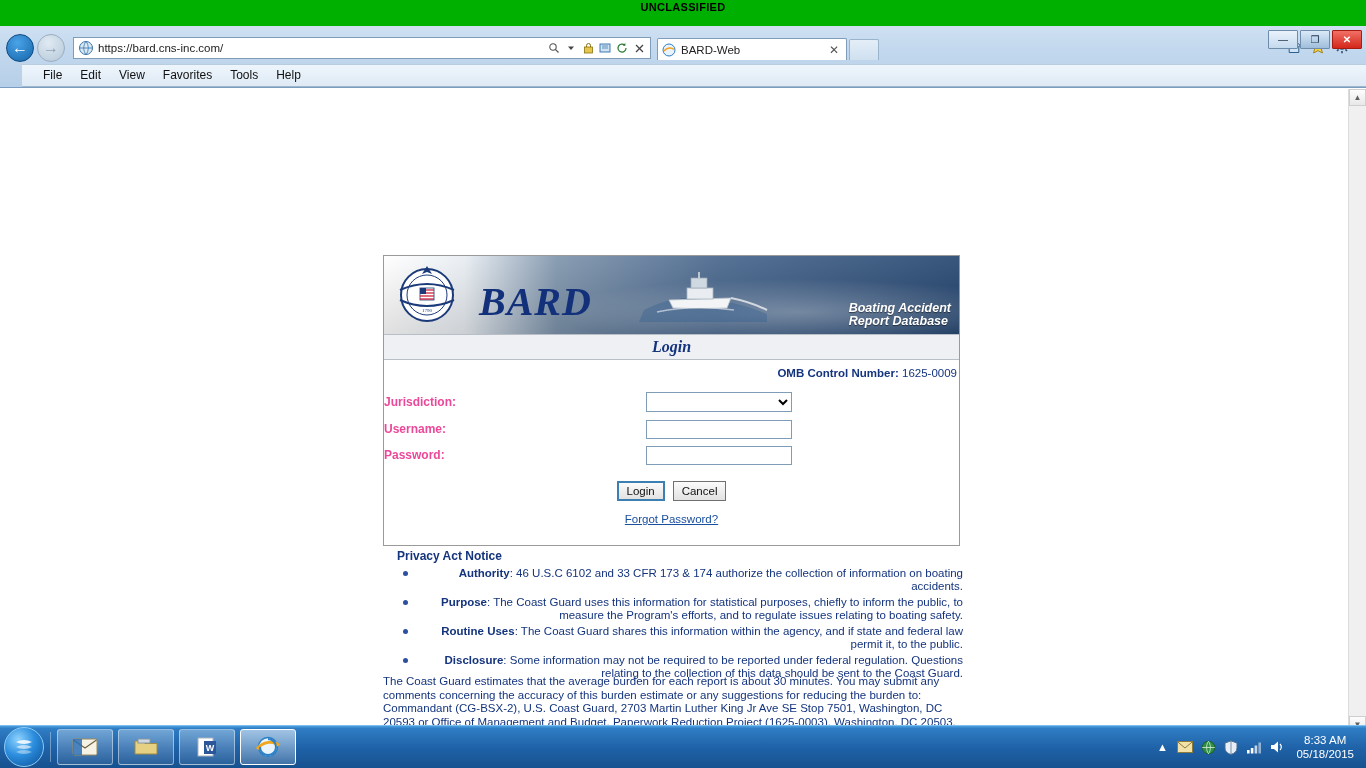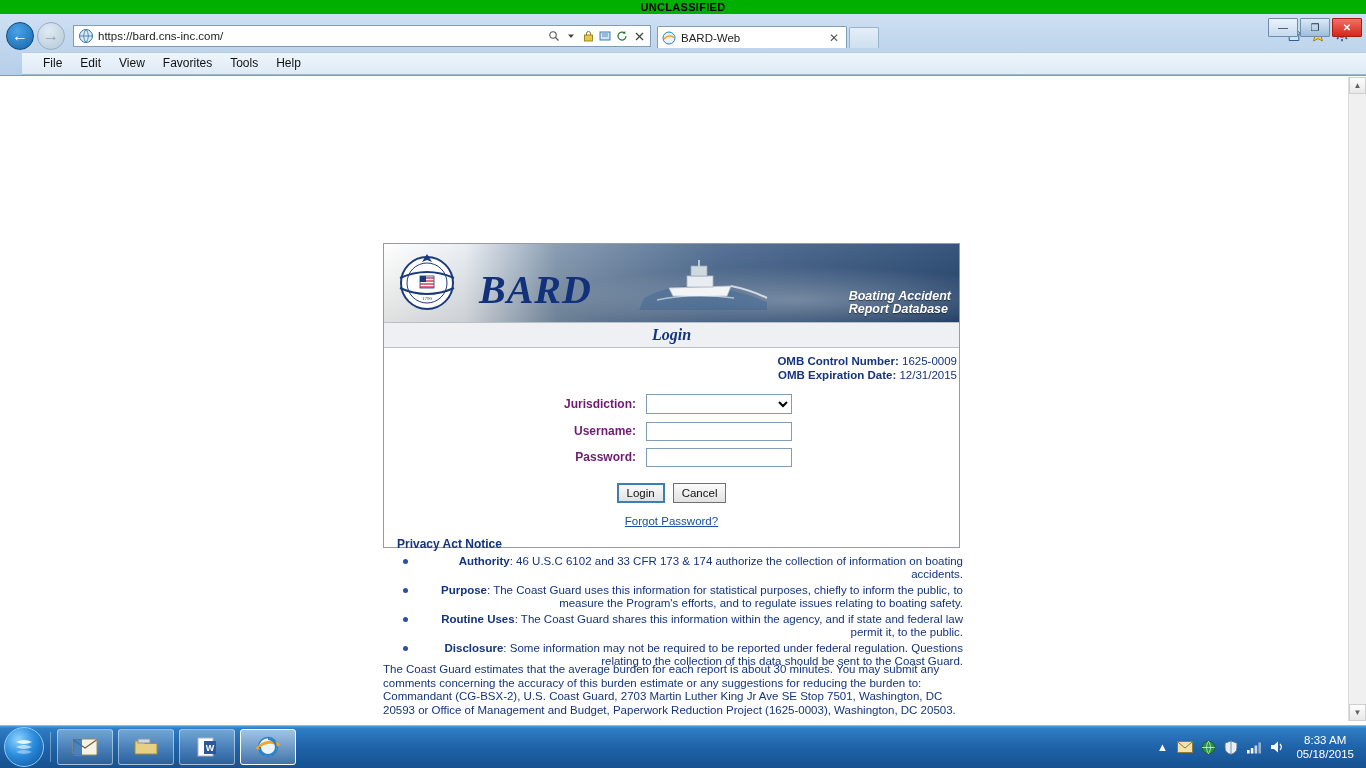--- a/index.html
+++ b/index.html
@@ -7,21 +7,21 @@
     padding: 0;
     width: 1366px;
     height: 768px;
     overflow: hidden;
     font-family: "Liberation Sans", sans-serif;
     background: #ffffff;
   }
 
   
   .classification-bar {
-    height: 14px;
+    height: 26px;
     background: #00b000;
     color: #000000;
     font-size: 11px;
     font-weight: bold;
     text-align: center;
     line-height: 14px;
     letter-spacing: 0.3px;
   }
 
   
@@ -314,25 +314,25 @@
     padding: 10px 0 12px 0;
   }
   .form-row {
     display: flex;
     align-items: center;
     justify-content: flex-start;
     margin-bottom: 7px;
   }
   .form-label {
     width: 252px;
-    text-align: right;
+    text-align: left;
     padding-right: 10px;
     font-size: 12px;
     font-weight: bold;
-    color: #701a75;
+    color: #ec4899;
   }
   .form-field select,
   .form-field input {
     width: 146px;
     height: 19px;
     box-sizing: border-box;
     border: 1px solid #7f9db9;
     font-size: 12px;
     font-family: "Liberation Sans", sans-serif;
     padding: 0 2px;
@@ -645,24 +645,20 @@
           <span>Report Database</span>
         </span>
       </div>
 
       <div class="login-header">Login</div>
 
       <div class="omb-box">
         <div>
           <b>OMB Control Number:</b>
           <span>1625-0009</span>
-        </div>
-        <div>
-          <b>OMB Expiration Date:</b>
-          <span>12/31/2015</span>
         </div>
       </div>
 
       <div class="login-form">
         <div class="form-row">
           <div class="form-label">Jurisdiction:</div>
           <div class="form-field">
             <select>
               <option></option>
             </select>

